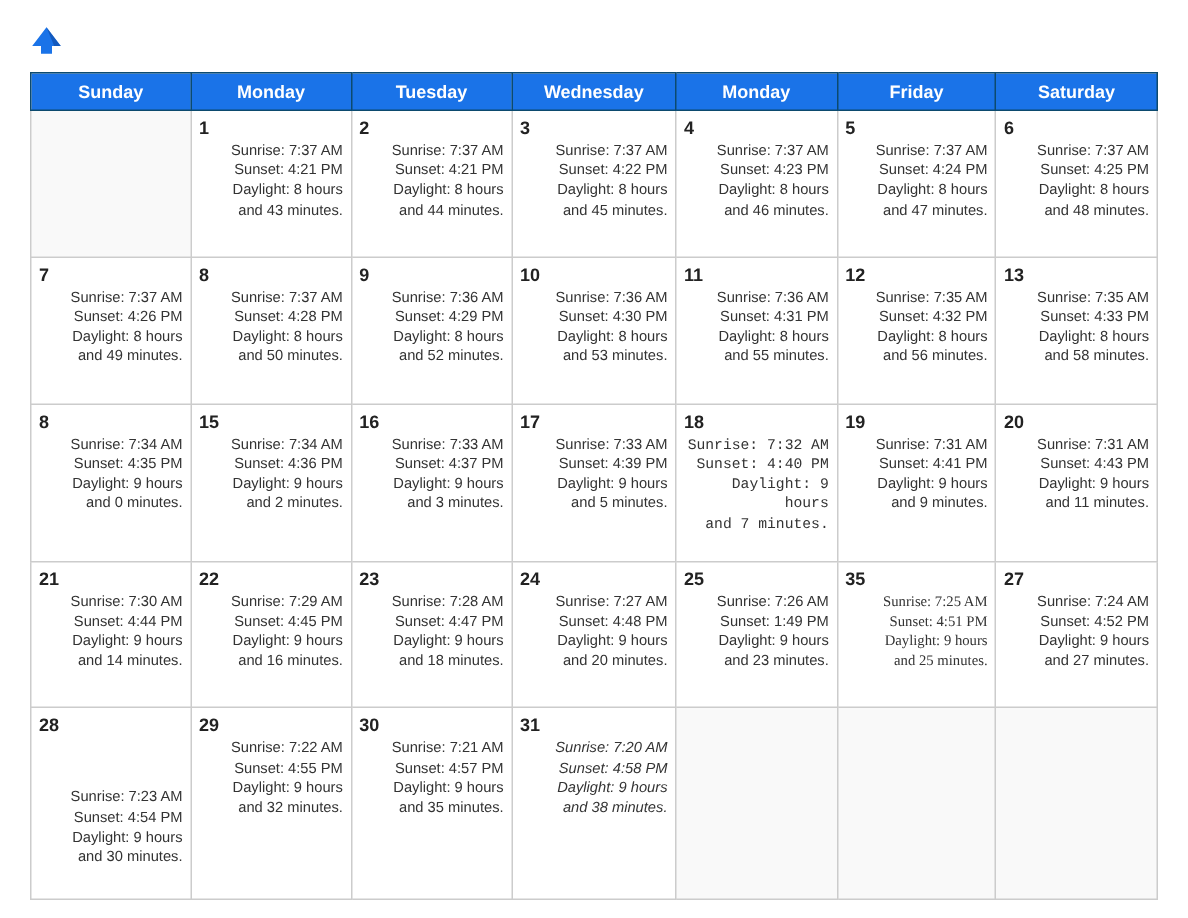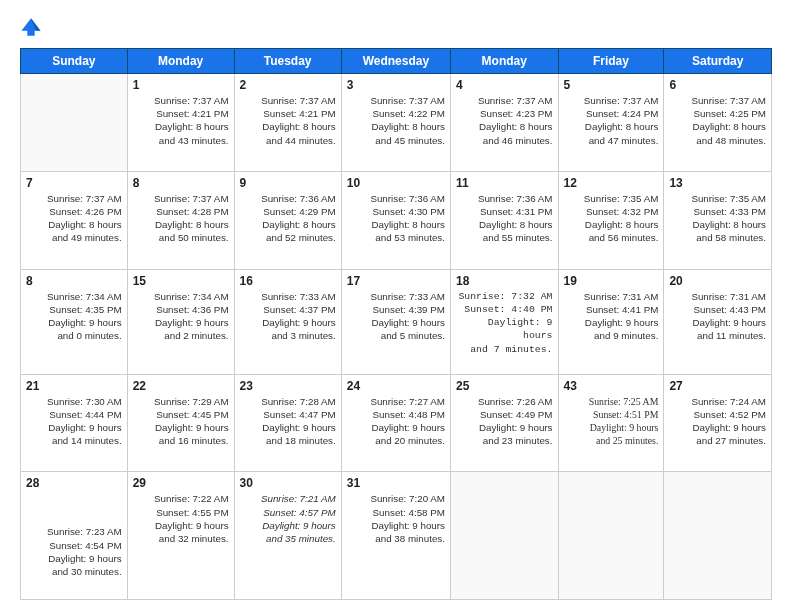--- a/index.html
+++ b/index.html
@@ -304,26 +304,26 @@
           <td>
             <span class="day-number">24</span>
             <div class="day-info" style="white-space: pre-line;">Sunrise: 7:27 AM
 Sunset: 4:48 PM
 Daylight: 9 hours
 and 20 minutes.</div>
           </td>
           <td>
             <span class="day-number">25</span>
             <div class="day-info" style="white-space: pre-line;">Sunrise: 7:26 AM
-Sunset: 4:49 PM
+Sunset: 1:49 PM
 Daylight: 9 hours
 and 23 minutes.</div>
           </td>
           <td>
-            <span class="day-number">43</span>
+            <span class="day-number">35</span>
             <div class="day-info" style="white-space: pre-line; font-family: Liberation Serif, serif;">Sunrise: 7:25 AM
 Sunset: 4:51 PM
 Daylight: 9 hours
 and 25 minutes.</div>
           </td>
           <td>
             <span class="day-number">27</span>
             <div class="day-info" style="white-space: pre-line;">Sunrise: 7:24 AM
 Sunset: 4:52 PM
 Daylight: 9 hours
@@ -340,28 +340,28 @@
           </td>
           <td>
             <span class="day-number">29</span>
             <div class="day-info" style="white-space: pre-line;">Sunrise: 7:22 AM
 Sunset: 4:55 PM
 Daylight: 9 hours
 and 32 minutes.</div>
           </td>
           <td>
             <span class="day-number">30</span>
-            <div class="day-info" style="white-space: pre-line; font-style: italic;">Sunrise: 7:21 AM
+            <div class="day-info" style="white-space: pre-line;">Sunrise: 7:21 AM
 Sunset: 4:57 PM
 Daylight: 9 hours
 and 35 minutes.</div>
           </td>
           <td>
             <span class="day-number">31</span>
-            <div class="day-info" style="white-space: pre-line;">Sunrise: 7:20 AM
+            <div class="day-info" style="white-space: pre-line; font-style: italic;">Sunrise: 7:20 AM
 Sunset: 4:58 PM
 Daylight: 9 hours
 and 38 minutes.</div>
           </td>
           <td class="empty-cell"></td>
           <td class="empty-cell"></td>
           <td class="empty-cell"></td>
         </tr>
       </tbody>
   </table>

